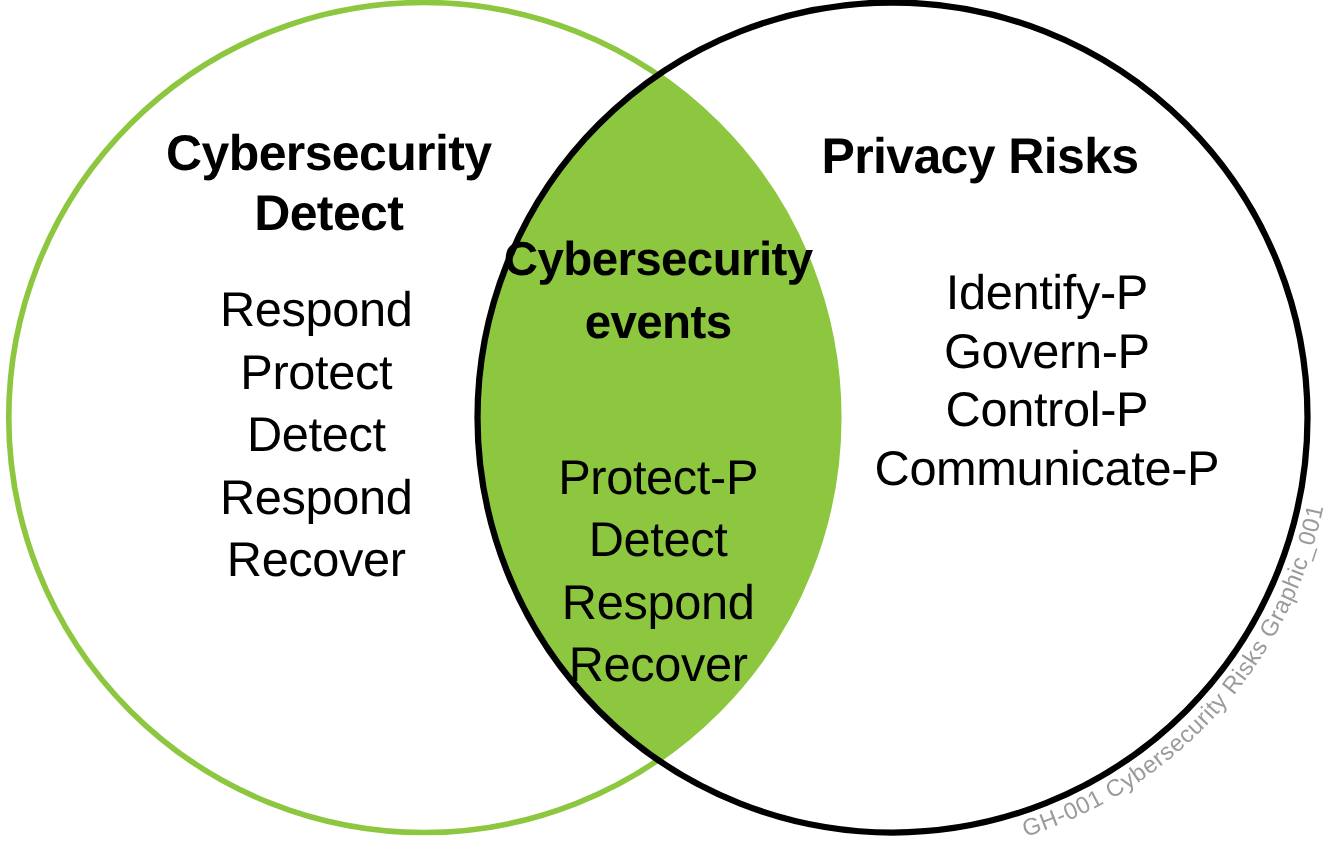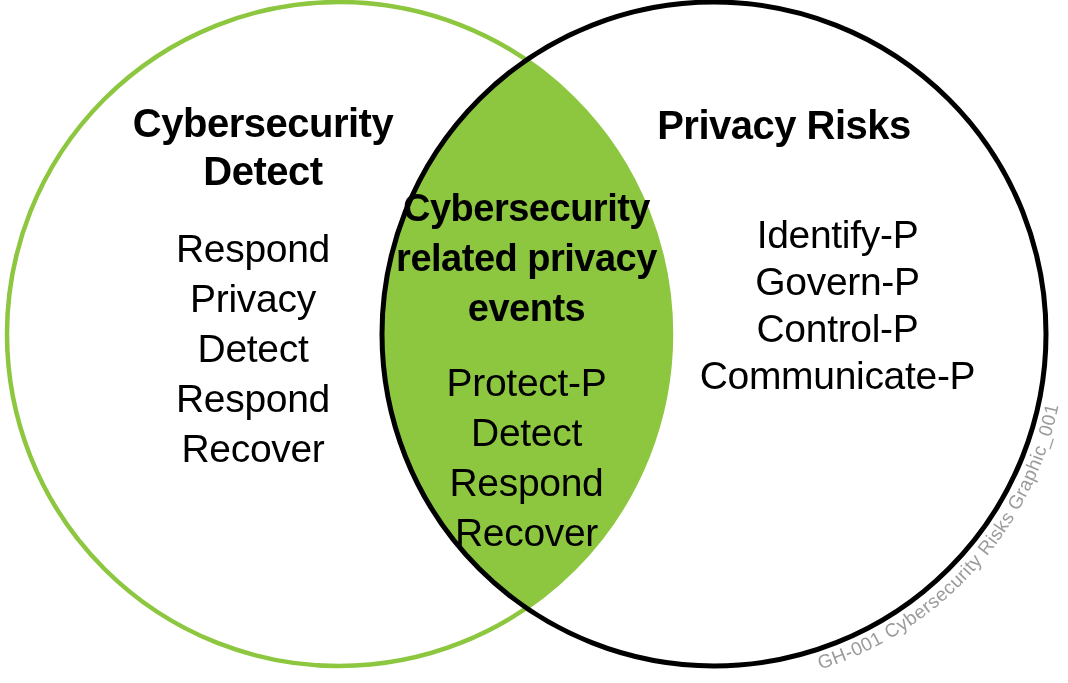--- a/index.html
+++ b/index.html
@@ -69,29 +69,28 @@
     </text>
   </svg>
 
   <div class="block title left-title">
     <div>Cybersecurity</div>
     <div>Detect</div>
   </div>
 
   <div class="block list left-list">
     <div>Respond</div>
-    <div>Privacy</div>
+    <div>Protect</div>
     <div>Detect</div>
     <div>Respond</div>
     <div>Recover</div>
   </div>
 
   <div class="block title-center center-title">
     <div>Cybersecurity</div>
-    <div>related privacy</div>
     <div>events</div>
   </div>
 
   <div class="block list center-list">
     <div>Protect-P</div>
     <div>Detect</div>
     <div>Respond</div>
     <div>Recover</div>
   </div>
 

